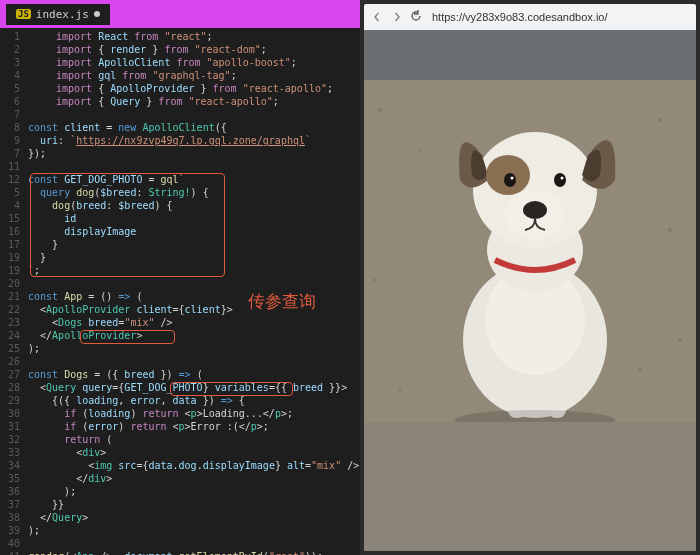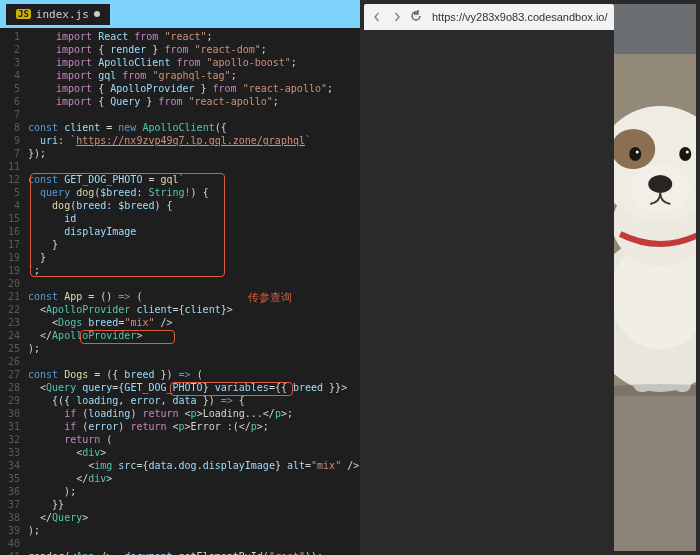--- a/index.html
+++ b/index.html
@@ -14,21 +14,21 @@
       overflow: hidden;
     }
     .editor-pane {
       width: 360px;
       background: #1e1e1e;
       display: flex;
       flex-direction: column;
     }
     .tab-bar {
       height: 28px;
-      background: #7dd3fc;
+      background: #d946ef;
       display: flex;
       align-items: center;
       padding-left: 6px;
     }
     .tab {
       display: flex;
       align-items: center;
       gap: 5px;
       padding: 4px 10px;
       background: #1e1e1e;
@@ -93,28 +93,29 @@
       border: 1.5px solid #e05a3d;
       border-radius: 4px;
       pointer-events: none;
     }
     .box1 { left: 30px; top: 145px; width: 195px; height: 104px; }
     .box2 { left: 80px; top: 302px; width: 95px; height: 14px; }
     .box3 { left: 170px; top: 354px; width: 123px; height: 14px; }
     .annotation {
       position: absolute;
       color: #e05a3d;
-      font-size: 11px;
+      font-size: 17px;
       left: 248px;
       top: 262px;
     }
     .preview-pane {
       flex: 1;
       background: #2a2a2a;
       display: flex;
+      flex-direction: column;
       padding: 4px;
     }
     .browser-bar {
       height: 26px;
       background: #f1f3f4;
       display: flex;
       align-items: center;
       padding: 0 6px;
       gap: 6px;
       border-radius: 2px 2px 0 0;

